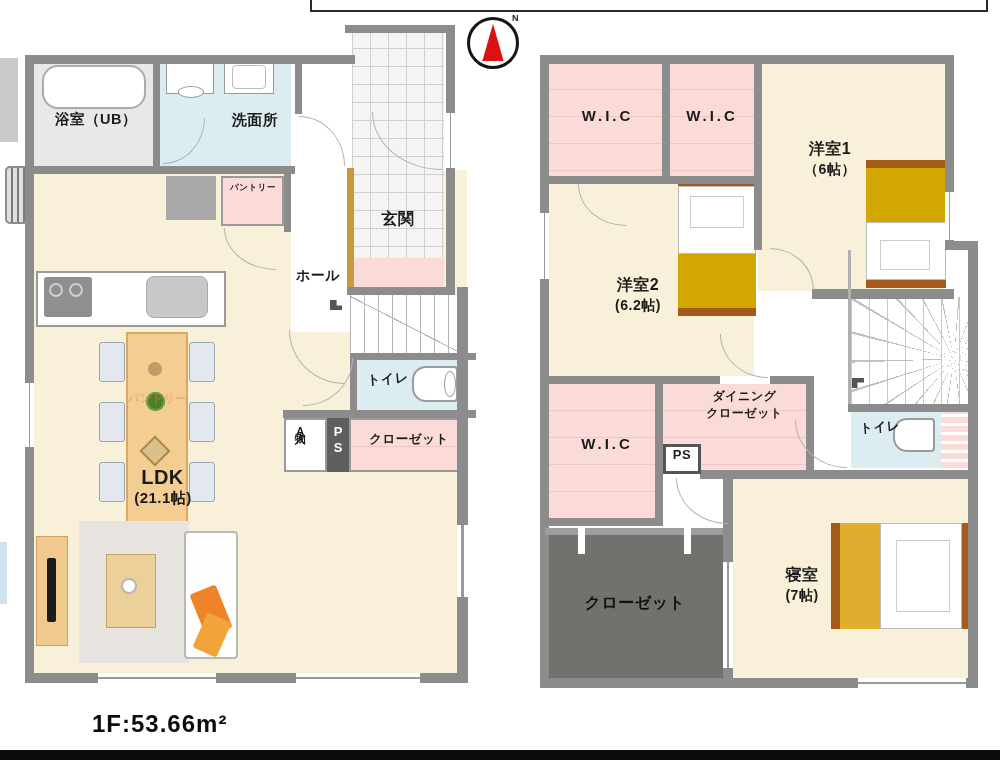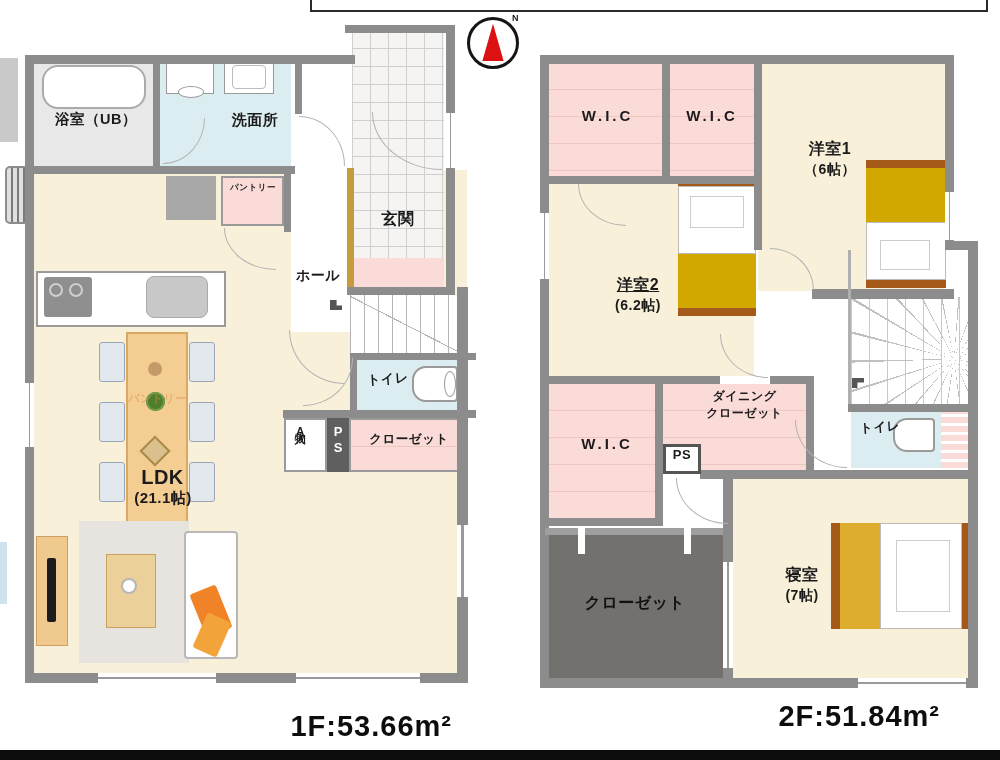--- a/index.html
+++ b/index.html
@@ -14,21 +14,21 @@
   .arc{position:absolute;box-sizing:border-box;border:0 solid #b3b3b3;background:transparent;}
   .arc.bl{border-left-width:1.5px;border-bottom-width:1.5px;border-bottom-left-radius:100%;}
   .arc.br{border-right-width:1.5px;border-bottom-width:1.5px;border-bottom-right-radius:100%;}
   .arc.tr{border-right-width:1.5px;border-top-width:1.5px;border-top-right-radius:100%;}
   .pink{background:#fadbd7;background-image:repeating-linear-gradient(180deg,transparent 0 26px,#eec6c2 26px 27px);}
   .cyan{background:#dcedf2;}
   .cream{background:#f8f0d9;}
   .win{position:absolute;background:#fff;box-sizing:border-box;}
   .winh{border-top:4px solid #fff;border-bottom:4px solid #fff;background:#9a9a9a;}
   .winv{border-left:4px solid #fff;border-right:4px solid #fff;background:#9a9a9a;}
-  .area{position:absolute;color:#0d0d0d;font-weight:bold;font-size:29px;text-align:right;letter-spacing:1px;}
+  .area{position:absolute;color:#0d0d0d;font-weight:bold;font-size:24px;text-align:left;letter-spacing:1px;}
   .tick{position:absolute;background:#fff;}
 </style>
 </head>
 <body>
 
 <div id="stage">
 
   <div class="abs" style="left:310px;top:-30px;width:678px;height:42px;background:#fff;border:2px solid #2a2a2a;"></div>
   <div class="abs" style="left:0;top:750px;width:1000px;height:10px;background:#0c0c0c;"></div>
 
@@ -212,25 +212,24 @@
   <div class="arc bl" style="left:578px;top:184px;width:48px;height:42px;"></div>
   <div class="arc tr" style="left:770px;top:248px;width:44px;height:42px;"></div>
   <div class="arc bl" style="left:720px;top:334px;width:48px;height:44px;"></div>
   <div class="arc bl" style="left:795px;top:420px;width:52px;height:48px;"></div>
   <div class="arc bl" style="left:676px;top:478px;width:52px;height:46px;"></div>
 
   <div class="lbl" style="left:560px;top:108px;width:95px;font-size:15px;letter-spacing:3px;">W.I.C</div>
   <div class="lbl" style="left:672px;top:108px;width:80px;font-size:15px;letter-spacing:3px;">W.I.C</div>
   <div class="lbl" style="left:790px;top:140px;width:80px;font-size:16px;">洋室1</div>
   <div class="lbl" style="left:785px;top:162px;width:90px;font-size:14px;">（6帖）</div>
-  <div class="lbl" style="left:598px;top:276px;width:80px;font-size:16px;text-decoration:underline;">洋室2</div>
+  <div class="lbl" style="left:598px;top:276px;width:80px;font-size:16px;">洋室2</div>
   <div class="lbl" style="left:592px;top:298px;width:92px;font-size:14px;">(6.2帖)</div>
   <div class="lbl" style="left:562px;top:436px;width:90px;font-size:15px;letter-spacing:3px;">W.I.C</div>
   <div class="lbl" style="left:697px;top:390px;width:95px;font-size:12px;">ダイニング</div>
   <div class="lbl" style="left:693px;top:407px;width:103px;font-size:12px;">クローゼット</div>
   <div class="lbl" style="left:666px;top:448px;width:32px;font-size:13px;">PS</div>
   <div class="lbl" style="left:852px;top:420px;width:56px;font-size:12.5px;transform:rotate(-4deg);">トイレ</div>
   <div class="lbl" style="left:762px;top:566px;width:80px;font-size:16px;">寝室</div>
   <div class="lbl" style="left:760px;top:588px;width:84px;font-size:14px;">(7帖)</div>
   <div class="lbl" style="left:570px;top:594px;width:130px;font-size:16px;color:#111;">クローゼット</div>
-  <div class="area" style="left:580px;top:700px;width:360px;">2F:51.84m²</div>
 
 </div>
 
 </body></html>

